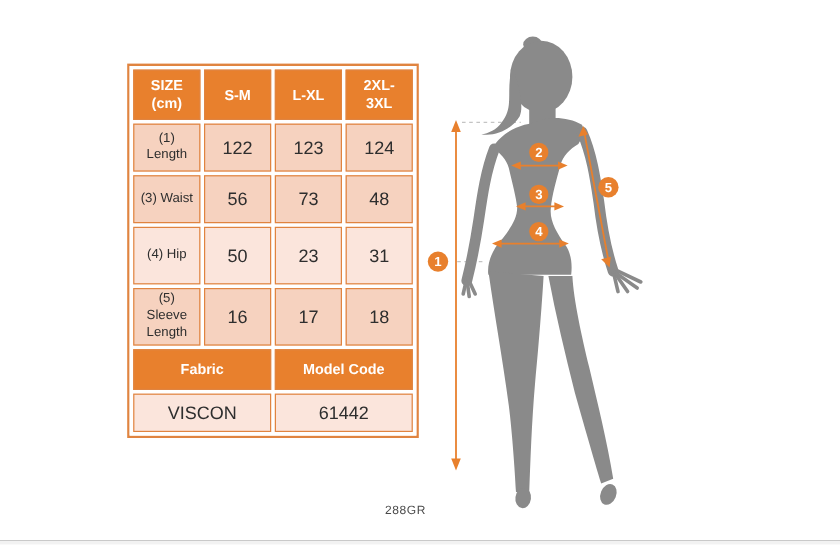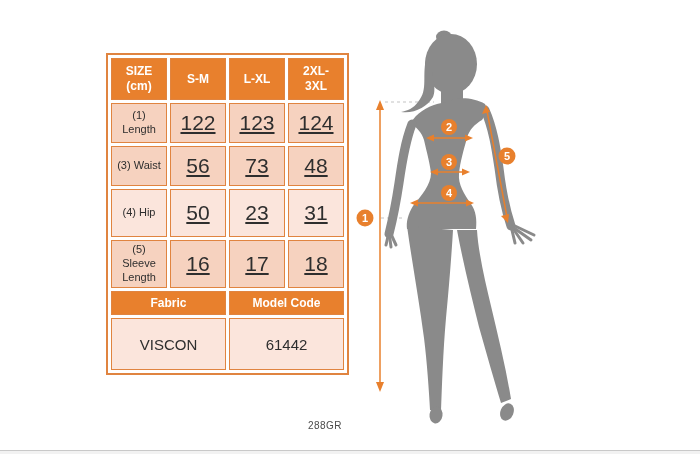--- a/index.html
+++ b/index.html
@@ -17,28 +17,28 @@
   }
   table.size-table th, table.size-table td{
     border:1px solid #E08440; text-align:center; vertical-align:middle;
     padding:0 1px; color:#2e2e2e;
   }
   table.size-table th{
     background:#E8802D; color:#ffffff; font-weight:bold; font-size:12px;
     white-space:pre-line; line-height:1.25;
   }
   td.lbl{ font-size:11px; white-space:pre-line; line-height:1.25; color:#2e2e2e;}
-  td.val{ font-size:21px;text-decoration:underline; }
+  td.val{ font-size:15px; }
   td.ftr-val{ font-size:15px; }
   tr.shade-a td{ background:#F6D2BF; }
   tr.shade-b td{ background:#FBE5DC; }
   th.ftr-hdr{ font-size:13px; }
   
   .footnote{
-    position:absolute; left:295px; top:420px; width:60px; text-align:center;
+    position:absolute; left:295px; top:420px; width:60px; text-align:right;
     font-size:10px; color:#4a4a4a; letter-spacing:0.5px;
   }
   .bottom-line{ position:absolute; left:0; top:450px; width:700px; height:1px; background:#c9c9c9; }
   .bottom-strip{ position:absolute; left:0; top:451px; width:700px; height:3px; background:#f2f2f2; }
   .figure-svg{ position:absolute; left:350px; top:22px; }
   svg text.marker-num{
     font-family:"Liberation Sans", sans-serif; font-size:11px; font-weight:bold;
     fill:#ffffff; text-anchor:middle;
   }
 </style>
@@ -84,25 +84,25 @@
         <td class="val">31</td>
       </tr>
       <tr class="shade-a" style="height:48px">
         <td class="lbl">(5)
 Sleeve
 Length</td>
         <td class="val">16</td>
         <td class="val">17</td>
         <td class="val">18</td>
       </tr>
-      <tr style="height:24px">
+      <tr style="height:34px">
         <th class="ftr-hdr" colspan="2">Fabric</th>
         <th class="ftr-hdr" colspan="2">Model Code</th>
       </tr>
-      <tr class="shade-b" style="height:52px">
+      <tr class="shade-b" style="height:32px">
         <td class="ftr-val" colspan="2">VISCON</td>
         <td class="ftr-val" colspan="2">61442</td>
       </tr>
     </tbody>
       </table>
   </div>
 
   <svg class="figure-svg" width="215" height="412" viewBox="350 22 215 412" xmlns="http://www.w3.org/2000/svg">
 
     <g stroke="#c4c4c4" stroke-width="1.2" stroke-dasharray="3 3" fill="none">

